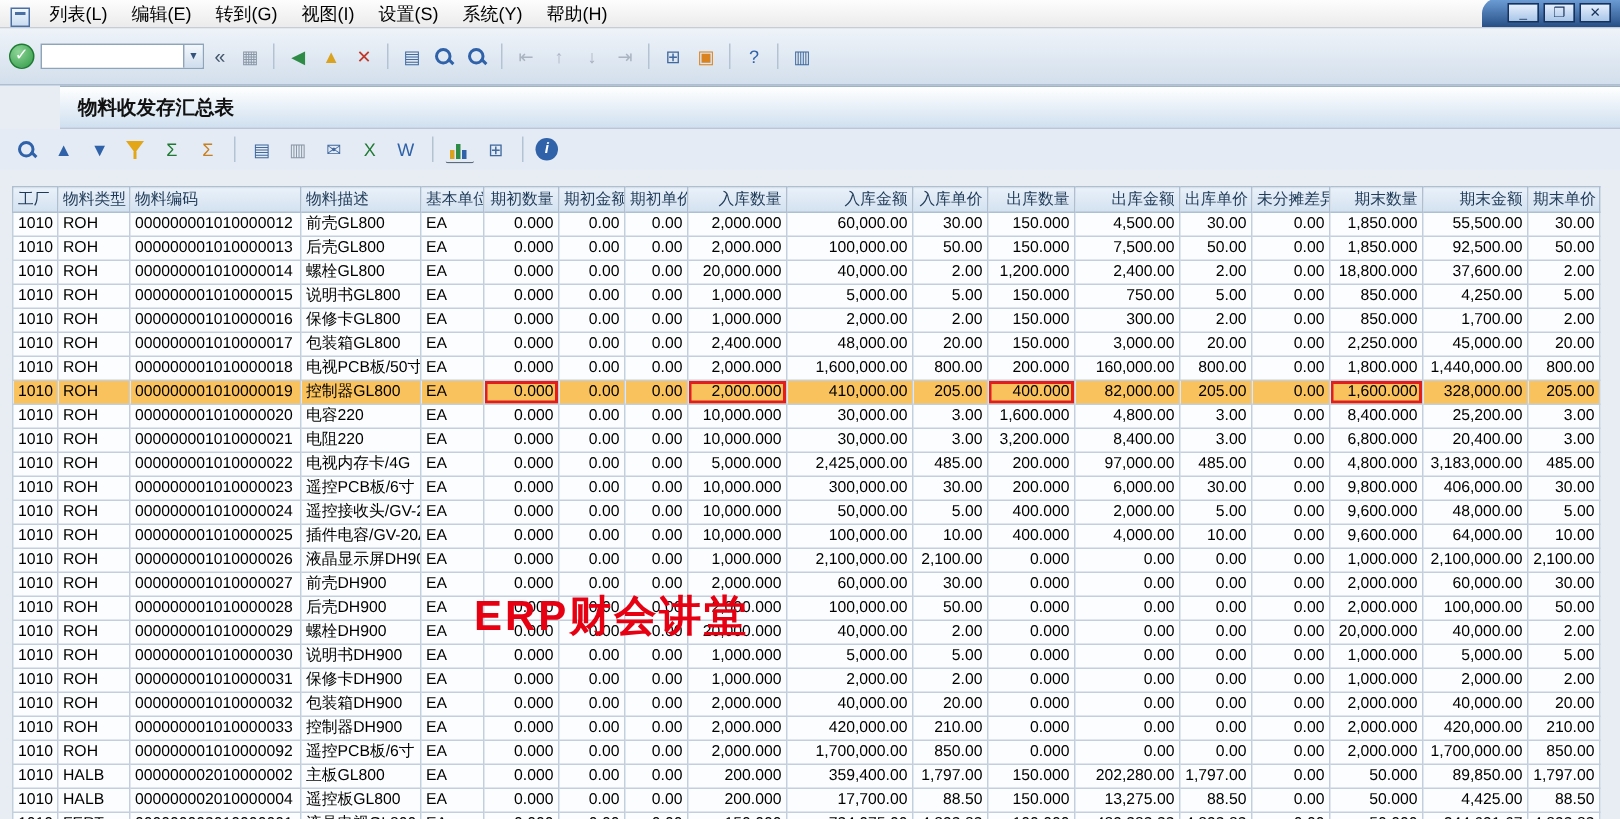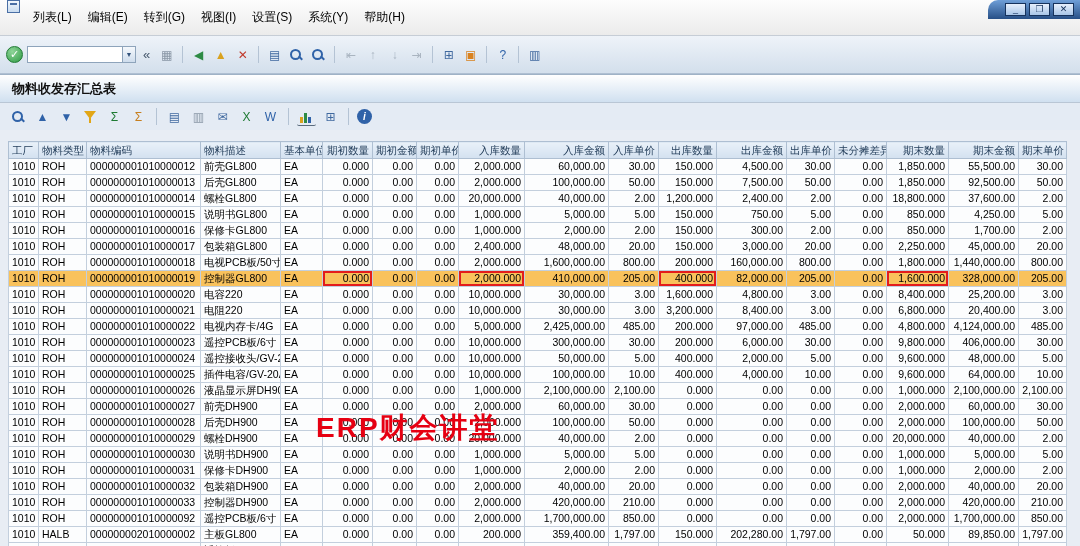--- a/index.html
+++ b/index.html
@@ -5,21 +5,21 @@
   * { box-sizing: border-box; }
   html,body { margin:0; padding:0; }
   body {
     width:1080px; height:546px; overflow:hidden;
     background:#e8edf4;
     font-family:"Liberation Sans","DejaVu Sans",sans-serif;
     font-size:12px; color:#000;
   }
   
   .menubar{
-    height:36px; display:flex; align-items:flex-start;
+    height:19px; display:flex; align-items:flex-end;
     background:linear-gradient(#fdfdfd,#ebebeb);
     border-bottom:1px solid #c6cdd6;
   }
   .appicon{
     width:13px;height:13px;margin:0 5px 0 7px;flex:0 0 auto;
     background:linear-gradient(#f2f7fd,#c9dcf0);
     border:1px solid #4a6fa5; position:relative;
   }
   .appicon::after{content:"";position:absolute;left:2px;top:2px;width:7px;height:2px;background:#4a6fa5;}
   .menuitems{display:flex;align-items:center;height:100%;}
@@ -70,21 +70,21 @@
   .ticon.funnel::after{content:"";position:absolute;left:8px;top:10px;width:2px;height:5px;background:#e2a616;}
   .ticon.chart{border-bottom:1px solid #5a6b7d;}
   .ticon.chart::before{content:"";position:absolute;bottom:2px;left:3px;width:3px;height:6px;background:#d9a21f;box-shadow:8px 0 0 #2f62a8;}
   .ticon.chart::after{content:"";position:absolute;bottom:2px;left:7px;width:3px;height:10px;background:#2e8b45;}
   .ticon.infoc{width:15px;height:15px;border-radius:50%;background:#2f62a8;color:#fff;font-size:10px;font-style:italic;font-weight:bold;}
   
   .screentitle{
     height:29px;display:flex;align-items:center;padding-left:12px;
     background:linear-gradient(#ffffff,#d0e0f0);
     border-top:1px solid #9fb2c6;border-bottom:1px solid #b9c6d5;
-    font-size:13px;font-weight:bold;color:#111;
+    font-size:13px;font-weight:bold;color:#111;margin-left:40px;
   }
   
   .alvbar{
     height:27px;display:flex;align-items:center;gap:5px;padding-left:9px;
     background:#e4ebf4;
   }
   
   .tablewrap{position:relative;margin:11px 0 0 8px;width:1058px;}
   table{border-collapse:collapse;table-layout:fixed;width:1058px;background:#fff;font-size:10.5px;}
   th{
@@ -435,21 +435,21 @@
           <td class="ar">0.00</td>
           <td class="ar">0.00</td>
           <td class="ar">5,000.000</td>
           <td class="ar">2,425,000.00</td>
           <td class="ar">485.00</td>
           <td class="ar">200.000</td>
           <td class="ar">97,000.00</td>
           <td class="ar">485.00</td>
           <td class="ar">0.00</td>
           <td class="ar">4,800.000</td>
-          <td class="ar">4,124,000.00</td>
+          <td class="ar">3,183,000.00</td>
           <td class="ar">485.00</td>
         </tr>
         <tr>
           <td class="al">1010</td>
           <td class="al">ROH</td>
           <td class="al">000000001010000023</td>
           <td class="al">遥控PCB板/6寸</td>
           <td class="al">EA</td>
           <td class="ar">0.000</td>
           <td class="ar">0.00</td>

